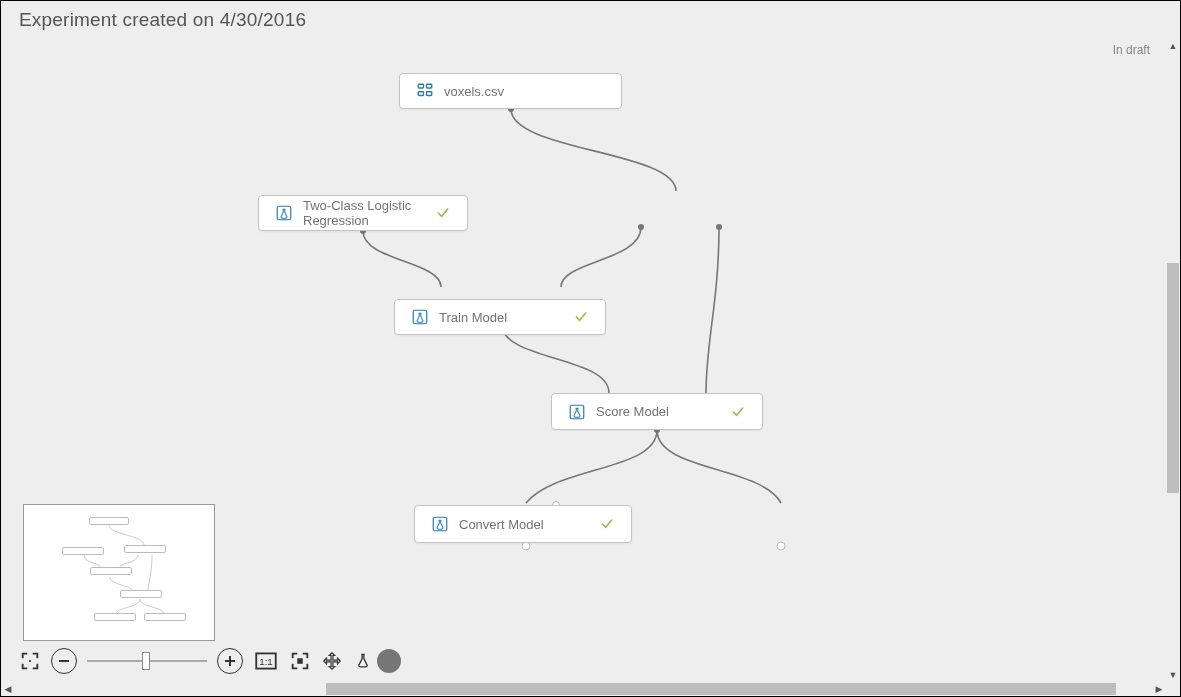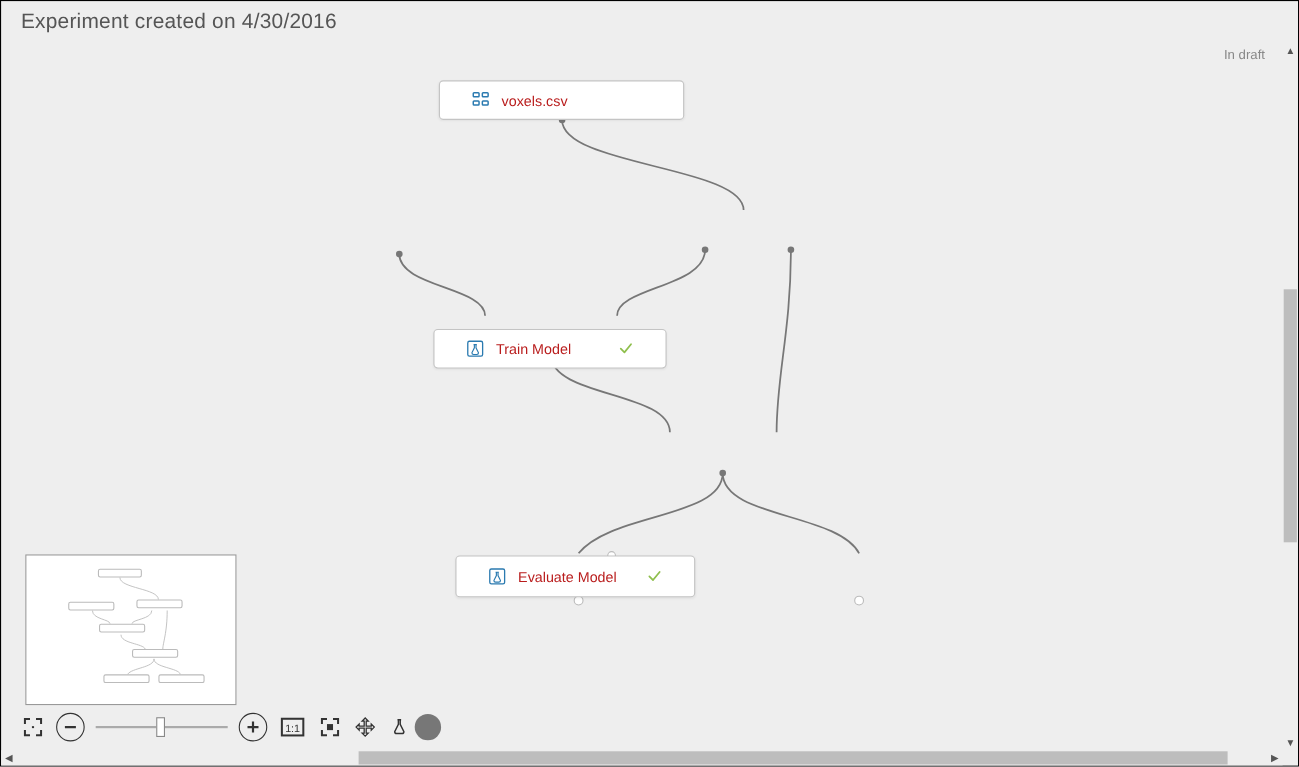--- a/index.html
+++ b/index.html
@@ -35,23 +35,23 @@
     left: 0; top: 0; right: 0; bottom: 0;
   }
   
   .node {
     position: absolute;
     background: #ffffff;
     border: 1px solid #c4c4c4;
     border-radius: 4px;
     display: flex;
     align-items: center;
-    padding: 0 28px;
+    padding: 0 16px;
     font-size: 13px;
-    color: #b91c1c;
+    color: #737373;
     box-shadow: 0 1px 2px rgba(0,0,0,0.05);
   }
   .node .icon {
     width: 18px; height: 18px; flex-shrink: 0; margin-right: 10px;
     color: #2a7ab0;
   }
   .node .label { flex: 1; }
   .node .status {
     width: 16px; height: 16px; flex-shrink: 0; margin-left: 10px;
     color: #8fbf4d;
@@ -235,46 +235,74 @@
         <svg class="icon-svg" viewBox="0 0 24 24">
             <rect x="3" y="3" width="7" height="5" rx="1" fill="none" stroke="currentColor" stroke-width="1.8"></rect>
             <rect x="14" y="3" width="7" height="5" rx="1" fill="none" stroke="currentColor" stroke-width="1.8"></rect>
             <rect x="3" y="13" width="7" height="5" rx="1" fill="none" stroke="currentColor" stroke-width="1.8"></rect>
             <rect x="14" y="13" width="7" height="5" rx="1" fill="none" stroke="currentColor" stroke-width="1.8"></rect>
           </svg>
       </span>
       <span class="label">voxels.csv</span>
     </div>
 
-
-
-    <div class="node" style="left:393px; top:298px; width:212px; height:36px;">
+    <div class="node" style="left:257px; top:194px; width:210px; height:36px;">
       <span class="icon">
         <svg class="icon-svg" viewBox="0 0 24 24">
             <rect x="3" y="3" width="18" height="18" rx="2" fill="none" stroke="currentColor" stroke-width="1.6"></rect>
             <path d="M10 7 h4 M11 7 v4 l-3 6 a2 2 0 0 0 2 2 h4 a2 2 0 0 0 2 -2 l-3 -6 v-4" fill="none" stroke="currentColor" stroke-width="1.4"></path>
           </svg>
       </span>
+      <span class="label">Two-Class Logistic Regression</span>
+      <span class="status">
+        <svg class="icon-svg" viewBox="0 0 24 24">
+            <path d="M5 12 l5 5 l9 -11" fill="none" stroke="currentColor" stroke-width="2.4" stroke-linecap="round" stroke-linejoin="round"></path>
+          </svg>
+      </span>
+    </div>
+
+
+    <div class="node" style="left:393px; top:298px; width:212px; height:36px;">
+      <span class="icon">
+        <svg class="icon-svg" viewBox="0 0 24 24">
+            <rect x="3" y="3" width="18" height="18" rx="2" fill="none" stroke="currentColor" stroke-width="1.6"></rect>
+            <path d="M10 7 h4 M11 7 v4 l-3 6 a2 2 0 0 0 2 2 h4 a2 2 0 0 0 2 -2 l-3 -6 v-4" fill="none" stroke="currentColor" stroke-width="1.4"></path>
+          </svg>
+      </span>
       <span class="label">Train Model</span>
       <span class="status">
         <svg class="icon-svg" viewBox="0 0 24 24">
             <path d="M5 12 l5 5 l9 -11" fill="none" stroke="currentColor" stroke-width="2.4" stroke-linecap="round" stroke-linejoin="round"></path>
           </svg>
       </span>
     </div>
 
-
-    <div class="node" style="left:413px; top:504px; width:218px; height:38px;">
+    <div class="node" style="left:550px; top:392px; width:212px; height:37px;">
       <span class="icon">
         <svg class="icon-svg" viewBox="0 0 24 24">
             <rect x="3" y="3" width="18" height="18" rx="2" fill="none" stroke="currentColor" stroke-width="1.6"></rect>
             <path d="M10 7 h4 M11 7 v4 l-3 6 a2 2 0 0 0 2 2 h4 a2 2 0 0 0 2 -2 l-3 -6 v-4" fill="none" stroke="currentColor" stroke-width="1.4"></path>
           </svg>
       </span>
-      <span class="label">Evaluate Model</span>
+      <span class="label">Score Model</span>
+      <span class="status">
+        <svg class="icon-svg" viewBox="0 0 24 24">
+            <path d="M5 12 l5 5 l9 -11" fill="none" stroke="currentColor" stroke-width="2.4" stroke-linecap="round" stroke-linejoin="round"></path>
+          </svg>
+      </span>
+    </div>
+
+    <div class="node" style="left:413px; top:504px; width:218px; height:38px;">
+      <span class="icon">
+        <svg class="icon-svg" viewBox="0 0 24 24">
+            <rect x="3" y="3" width="18" height="18" rx="2" fill="none" stroke="currentColor" stroke-width="1.6"></rect>
+            <path d="M10 7 h4 M11 7 v4 l-3 6 a2 2 0 0 0 2 2 h4 a2 2 0 0 0 2 -2 l-3 -6 v-4" fill="none" stroke="currentColor" stroke-width="1.4"></path>
+          </svg>
+      </span>
+      <span class="label">Convert Model</span>
       <span class="status">
         <svg class="icon-svg" viewBox="0 0 24 24">
             <path d="M5 12 l5 5 l9 -11" fill="none" stroke="currentColor" stroke-width="2.4" stroke-linecap="round" stroke-linejoin="round"></path>
           </svg>
       </span>
     </div>
 
 
   </div>
 

